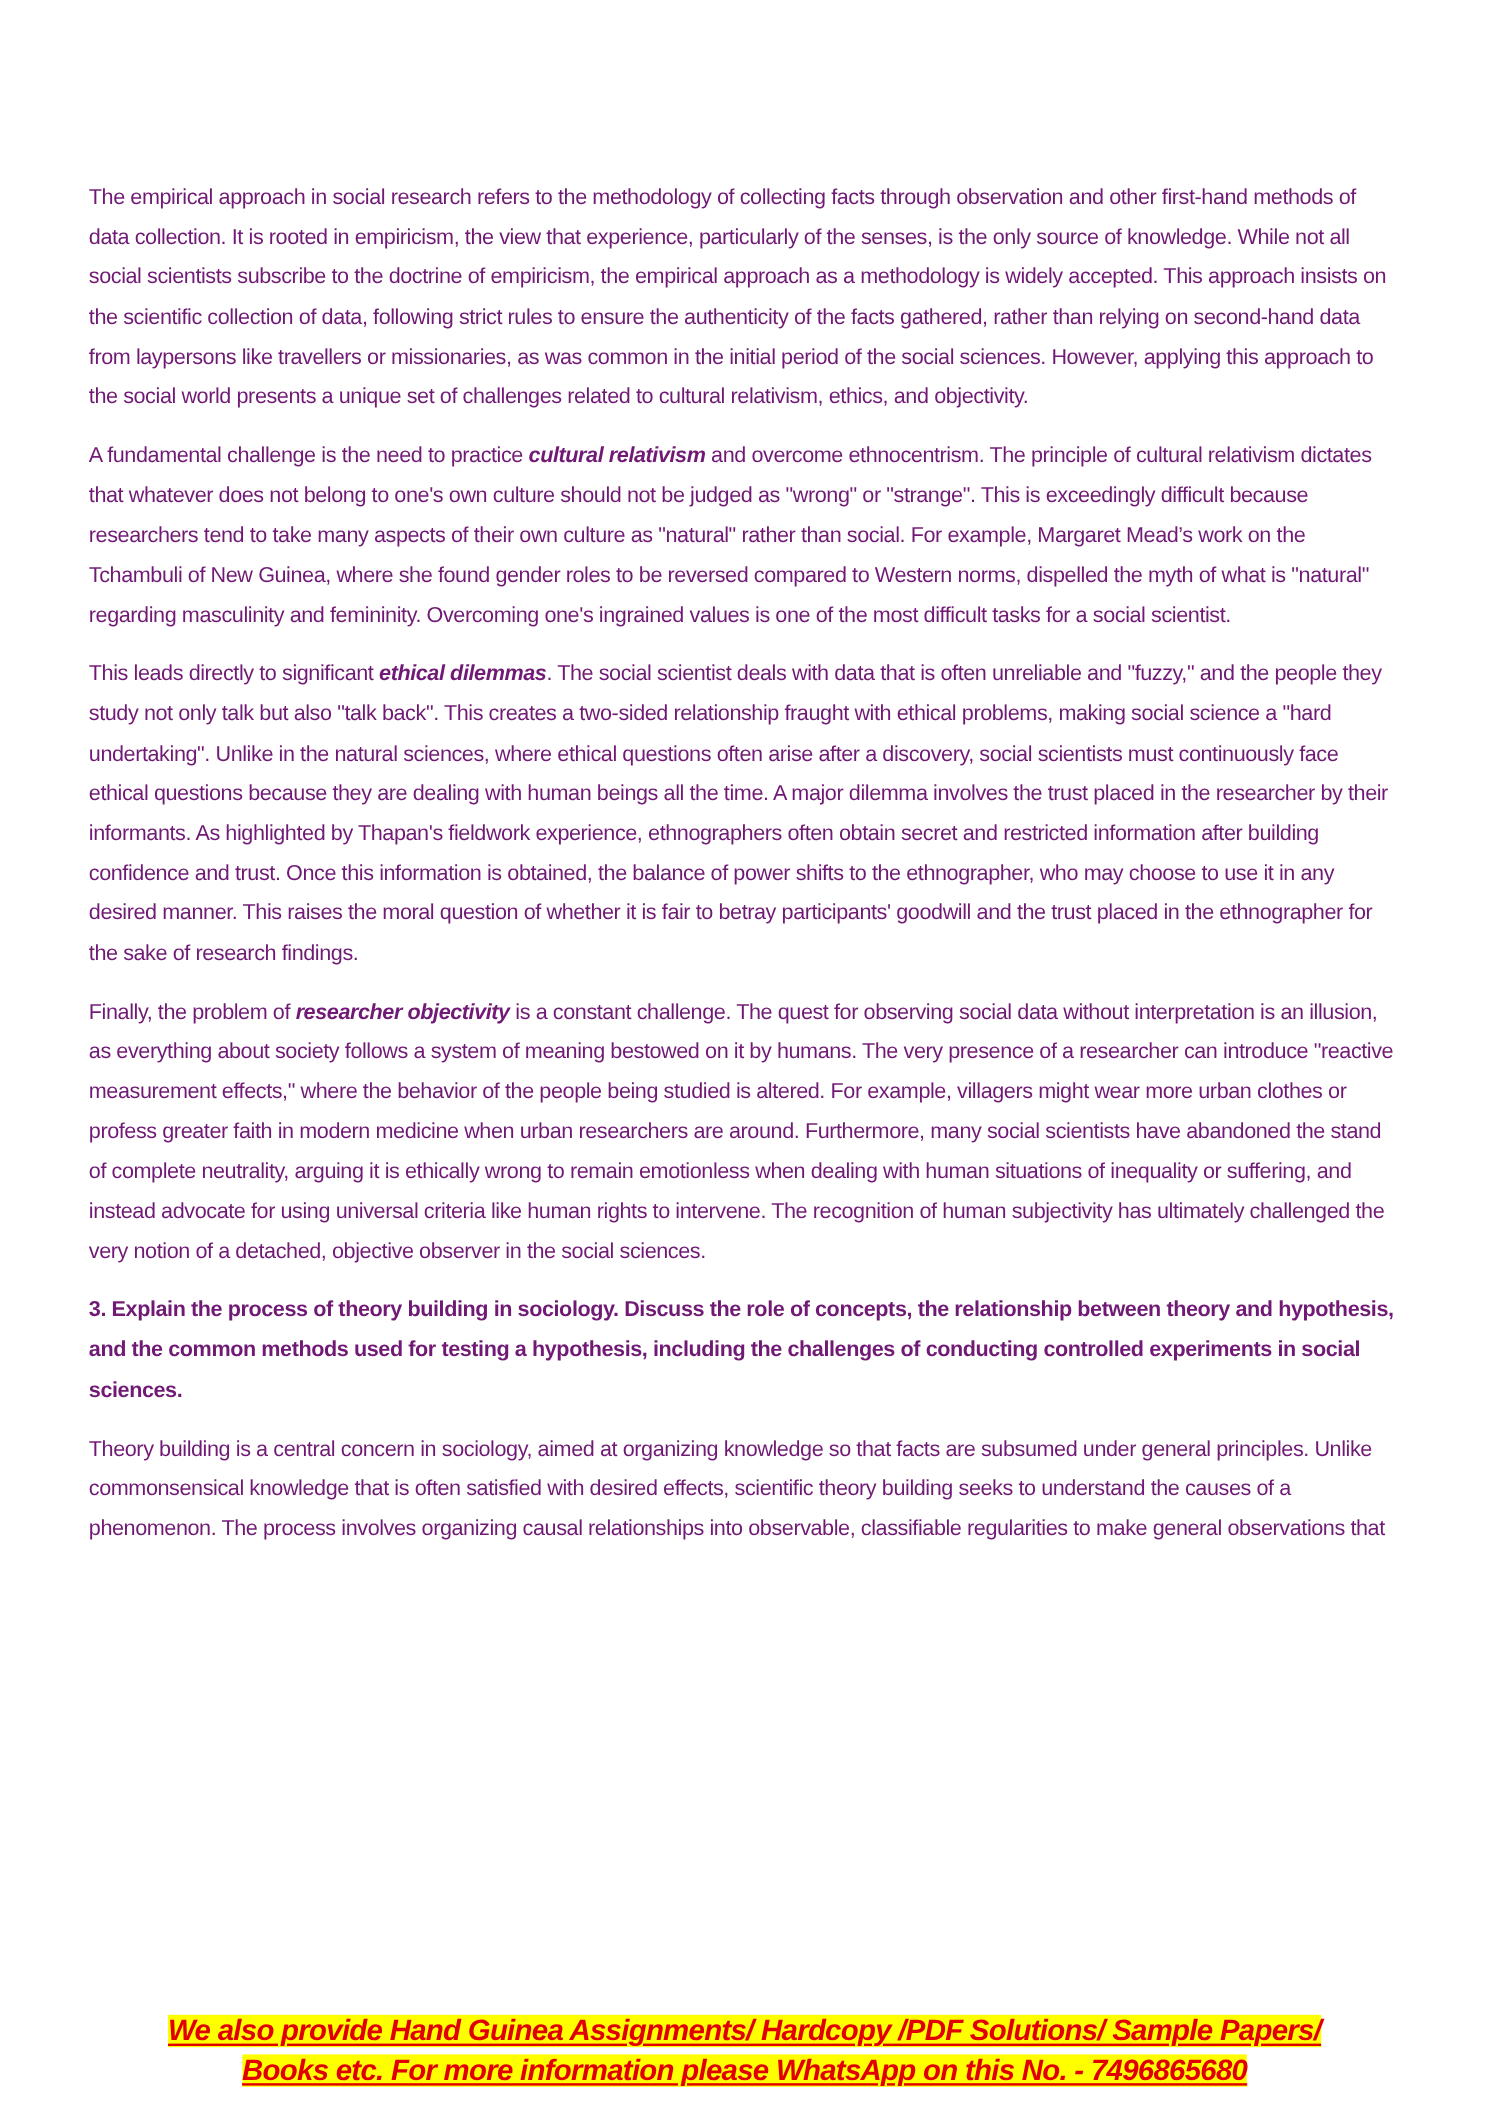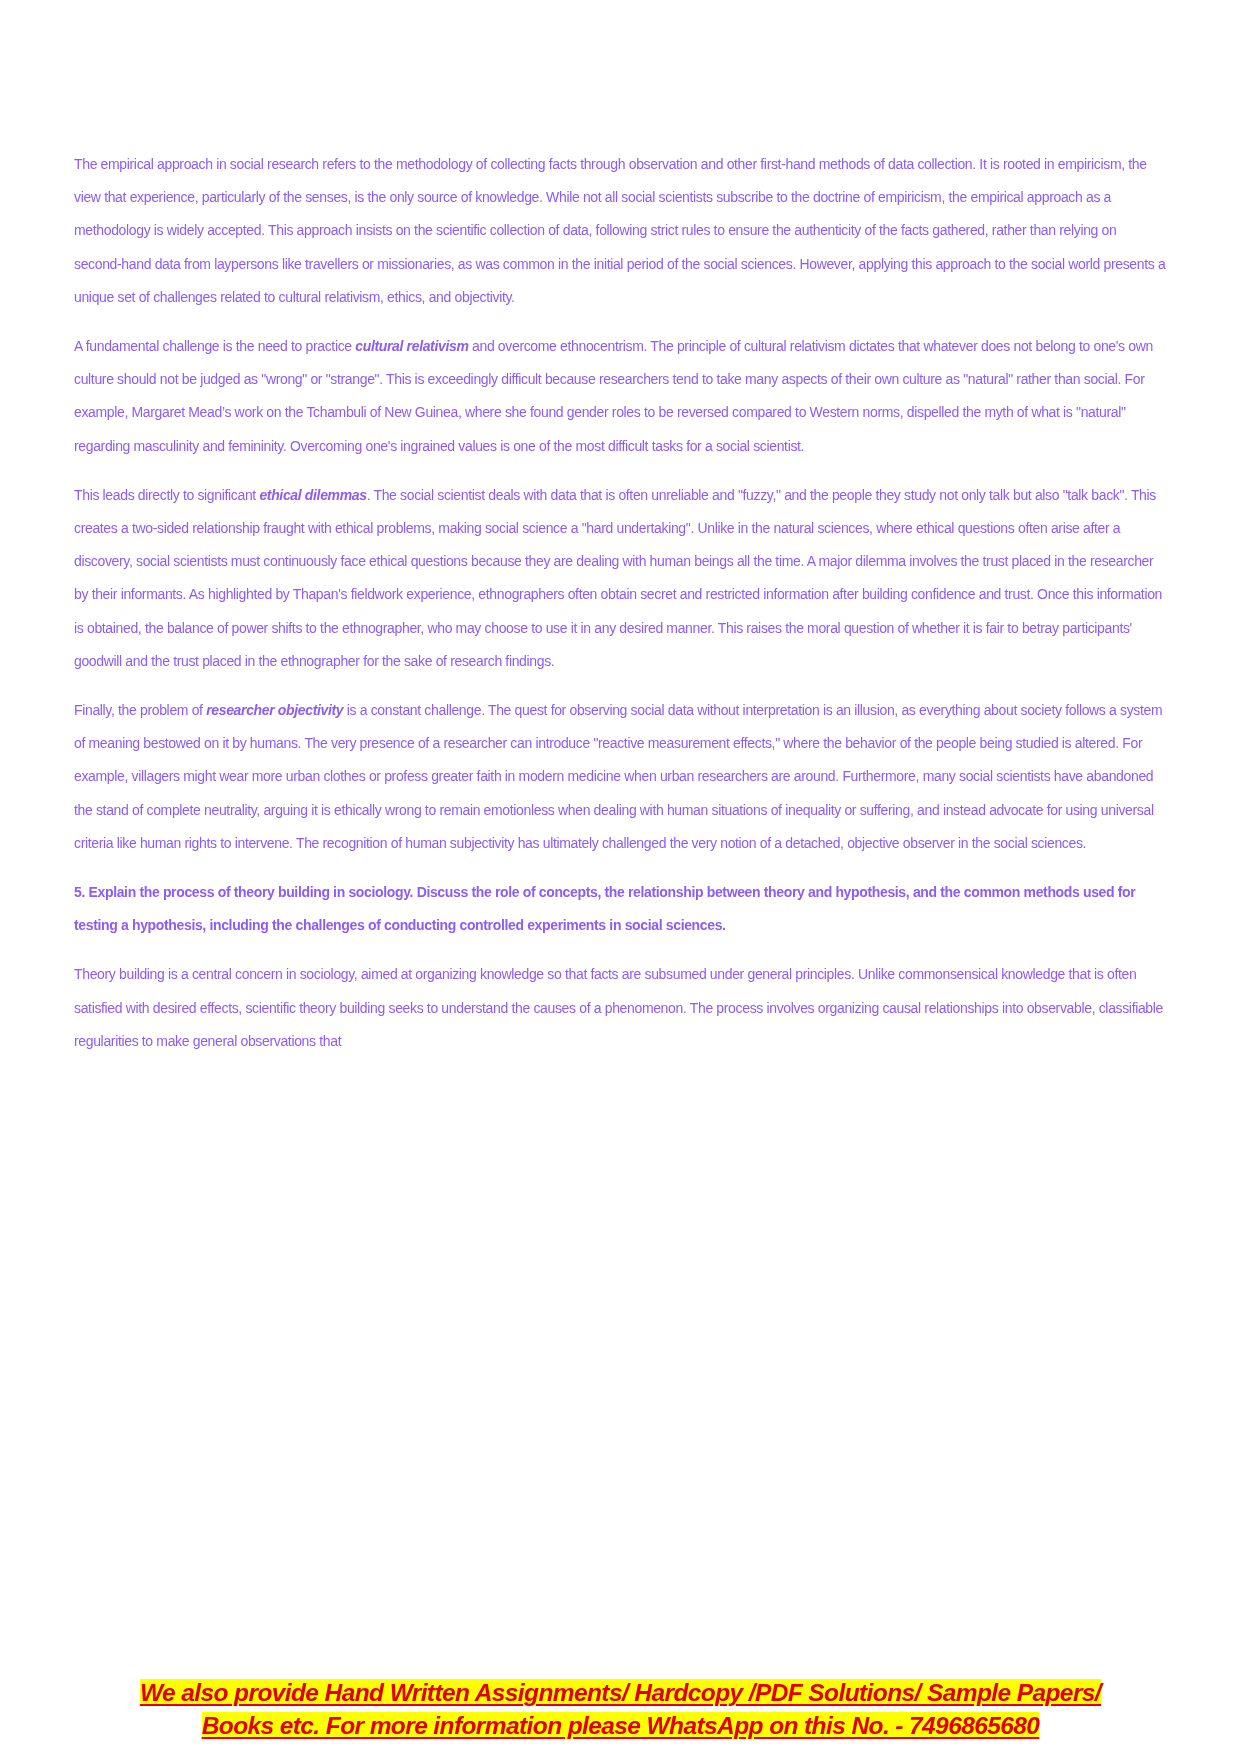--- a/index.html
+++ b/index.html
@@ -1,20 +1,20 @@
 <!DOCTYPE html>
 <html><head>
   <meta charset="utf-8">
   <style>
     html, body { margin: 0; padding: 0; background: #ffffff; }
     body { width: 1241px; height: 1755px; position: relative; overflow: hidden; }
     .page {
       position: absolute; left: 74px; top: 148px; width: 1092px;
       font-family: "Liberation Sans", sans-serif;
-      font-size: 14px; line-height: 33.2px; color: #8b5cf6;
+      font-size: 18px; line-height: 33.2px; color: #701a75;
       letter-spacing: -0.35px;
     }
     .para { margin: 0 0 16px 0; }
     .para b { font-weight: bold; font-style: italic; }
     .question { font-weight: bold; margin: 0 0 16px 0; }
     .footer {
       position: absolute; left: 60px; top: 1676px; width: 1121px;
       text-align: center;
       font-family: "Liberation Sans", sans-serif;
       font-size: 24.5px; line-height: 33px; font-weight: bold; font-style: italic;
@@ -34,20 +34,20 @@
   </p>
   <p class="para">
     <span>A fundamental challenge is the need to practice </span><b>cultural relativism</b><span> and overcome ethnocentrism. The principle of cultural relativism dictates that whatever does not belong to one's own culture should not be judged as "wrong" or "strange". This is exceedingly difficult because researchers tend to take many aspects of their own culture as "natural" rather than social. For example, Margaret Mead’s work on the Tchambuli of New Guinea, where she found gender roles to be reversed compared to Western norms, dispelled the myth of what is "natural" regarding masculinity and femininity. Overcoming one's ingrained values is one of the most difficult tasks for a social scientist.</span>
   </p>
   <p class="para">
     <span>This leads directly to significant </span><b>ethical dilemmas</b><span>. The social scientist deals with data that is often unreliable and "fuzzy," and the people they study not only talk but also "talk back". This creates a two-sided relationship fraught with ethical problems, making social science a "hard undertaking". Unlike in the natural sciences, where ethical questions often arise after a discovery, social scientists must continuously face ethical questions because they are dealing with human beings all the time. A major dilemma involves the trust placed in the researcher by their informants. As highlighted by Thapan's fieldwork experience, ethnographers often obtain secret and restricted information after building confidence and trust. Once this information is obtained, the balance of power shifts to the ethnographer, who may choose to use it in any desired manner. This raises the moral question of whether it is fair to betray participants' goodwill and the trust placed in the ethnographer for the sake of research findings.</span>
   </p>
   <p class="para">
     <span>Finally, the problem of </span><b>researcher objectivity</b><span> is a constant challenge. The quest for observing social data without interpretation is an illusion, as everything about society follows a system of meaning bestowed on it by humans. The very presence of a researcher can introduce "reactive measurement effects," where the behavior of the people being studied is altered. For example, villagers might wear more urban clothes or profess greater faith in modern medicine when urban researchers are around. Furthermore, many social scientists have abandoned the stand of complete neutrality, arguing it is ethically wrong to remain emotionless when dealing with human situations of inequality or suffering, and instead advocate for using universal criteria like human rights to intervene. The recognition of human subjectivity has ultimately challenged the very notion of a detached, objective observer in the social sciences.</span>
   </p>
-  <p class="question">5. Explain the process of theory building in sociology. Discuss the role of concepts, the relationship between theory and hypothesis, and the common methods used for testing a hypothesis, including the challenges of conducting controlled experiments in social sciences.</p>
+  <p class="question">3. Explain the process of theory building in sociology. Discuss the role of concepts, the relationship between theory and hypothesis, and the common methods used for testing a hypothesis, including the challenges of conducting controlled experiments in social sciences.</p>
   <p class="para">Theory building is a central concern in sociology, aimed at organizing knowledge so that facts are subsumed under general principles. Unlike commonsensical knowledge that is often satisfied with desired effects, scientific theory building seeks to understand the causes of a phenomenon. The process involves organizing causal relationships into observable, classifiable regularities to make general observations that</p>
 </div>
 
 <div class="footer">
-  <div><span>We also provide Hand Written Assignments/ Hardcopy /PDF Solutions/ Sample Papers/</span></div>
+  <div><span>We also provide Hand Guinea Assignments/ Hardcopy /PDF Solutions/ Sample Papers/</span></div>
   <div><span>Books etc. For more information please WhatsApp on this No. - 7496865680</span></div>
 </div>
 
 </body></html>

